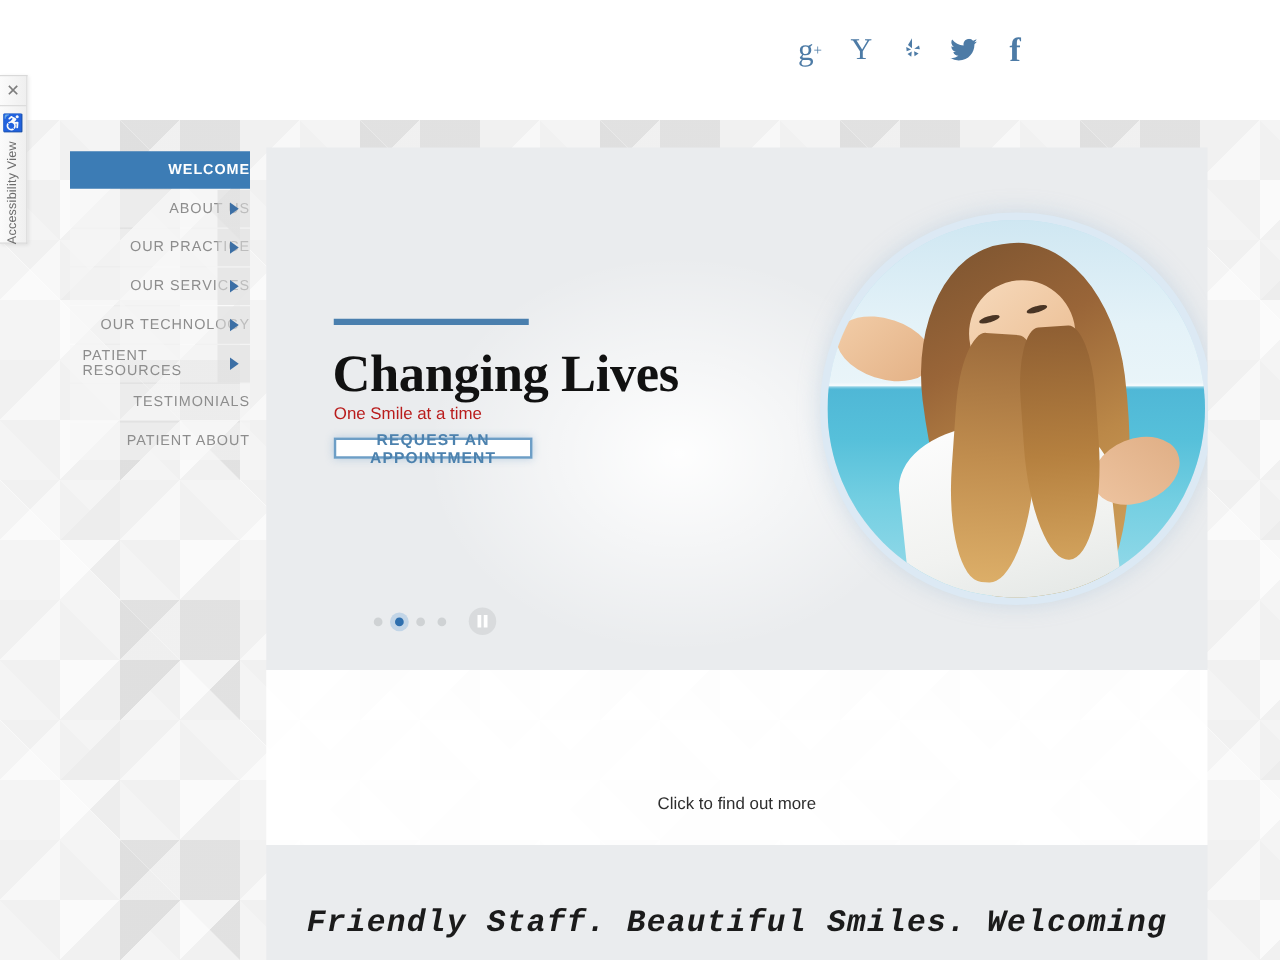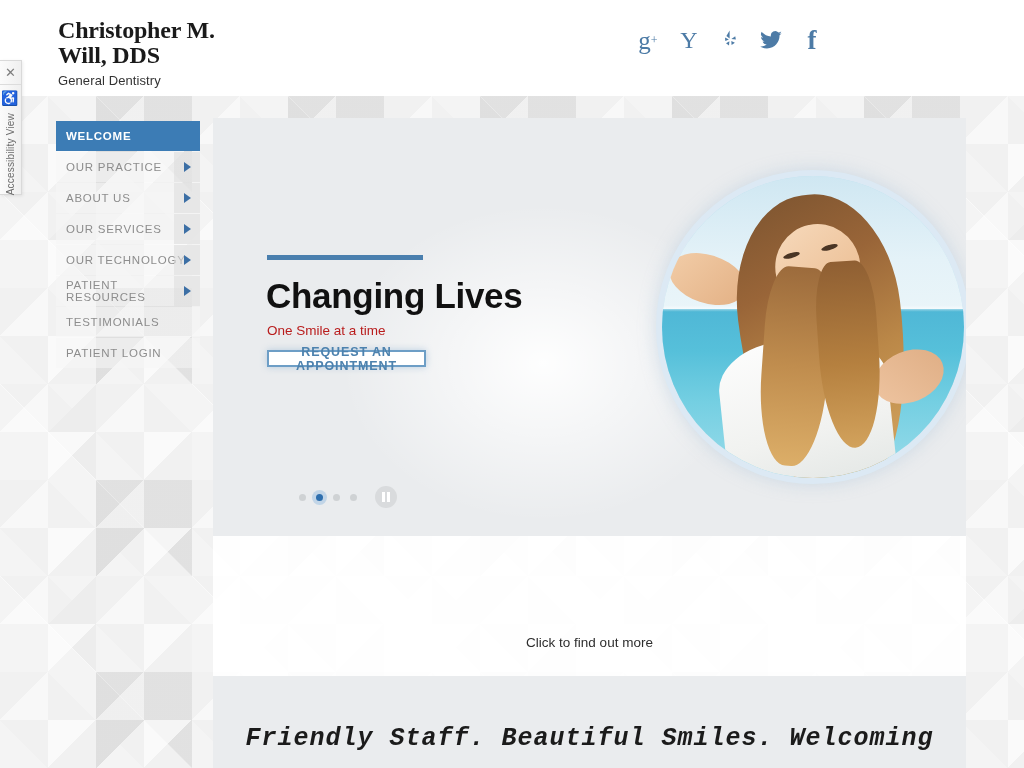--- a/index.html
+++ b/index.html
@@ -137,20 +137,21 @@
     width: 144px;
     z-index: 15;
   }
   .nav-item {
     position: relative;
     height: 30px;
     margin-bottom: 1px;
     display: flex; align-items: center;
     background: rgba(246,246,246,0.55);
     cursor: pointer;
+    justify-content: flex-end;
   }
   .nav-item .nav-label {
     font-family: "Liberation Sans Narrow","Liberation Sans", sans-serif;
     font-size: 11.5px;
     font-weight: normal;
     letter-spacing: .75px;
     color: #8d8d8d;
     padding-left: 10px;
   }
   .nav-item.active { background: #3c7cb5; }
@@ -182,23 +183,23 @@
     background: radial-gradient(ellipse at center, rgba(255,255,255,.95) 0%, rgba(255,255,255,0) 68%);
     pointer-events: none;
   }
   .hero-rule {
     position: absolute; left: 54px; top: 137px;
     width: 156px; height: 5px;
     background: #4a7fae;
   }
   .hero-title {
     position: absolute; left: 53px; top: 158px;
-    font-family: Liberation Sans, sans-serif;
+    font-family: Liberation Serif, serif;
     font-weight: bold;
-    font-size: 35px;
+    font-size: 42px;
     color: #111111;
     letter-spacing: -0.3px;
   }
   .hero-sub {
     position: absolute; left: 54px; top: 205px;
     font-size: 13.5px;
     color: #b91c1c;
   }
   .hero-cta {
     position: absolute; left: 54px; top: 232px;
@@ -376,24 +377,20 @@
 </style>
 </head>
 <body>
 
 <div id="page">
 
   <div class="bg-pattern"></div>
 
   <header class="site-header">
 
-    <div class="brand">
-      <div class="brand-name">Christopher M. Will, DDS</div>
-      <div class="brand-sub">General Dentistry</div>
-    </div>
 
     <div class="social-row">
       <div class="social-icon gplus">g<sup>+</sup></div>
       <div class="social-icon yahoo">Y</div>
       <div class="social-icon yelp">
         <svg width="17" height="20" viewBox="0 0 17 20" fill="#4d7ba6">
           <path d="M7.6 0.6 L7.6 8.6 L4.4 6.0 Z"></path>
           <path d="M3.0 7.6 L6.9 9.6 L3.3 11.0 Z"></path>
           <path d="M4.0 13.2 L7.4 11.2 L7.0 15.4 Z"></path>
           <path d="M9.3 11.0 L12.9 12.8 L9.6 15.0 Z"></path>
@@ -414,32 +411,32 @@
     <div class="a11y-close">✕</div>
     <div class="a11y-wheel">♿</div>
     <div class="a11y-label">Accessibility View</div>
   </div>
 
   <nav class="sidenav">
     <div class="nav-item active">
       <span class="nav-label">WELCOME</span>
     </div>
     <div class="nav-item">
+      <span class="nav-label">ABOUT US</span>
+      <span class="nav-arrow-box">
+          <i class="nav-arrow"></i>
+        </span>
+    </div>
+    <div class="nav-item">
       <span class="nav-label">OUR PRACTICE</span>
       <span class="nav-arrow-box">
           <i class="nav-arrow"></i>
         </span>
     </div>
     <div class="nav-item">
-      <span class="nav-label">ABOUT US</span>
-      <span class="nav-arrow-box">
-          <i class="nav-arrow"></i>
-        </span>
-    </div>
-    <div class="nav-item">
       <span class="nav-label">OUR SERVICES</span>
       <span class="nav-arrow-box">
           <i class="nav-arrow"></i>
         </span>
     </div>
     <div class="nav-item">
       <span class="nav-label">OUR TECHNOLOGY</span>
       <span class="nav-arrow-box">
           <i class="nav-arrow"></i>
         </span>
@@ -447,21 +444,21 @@
     <div class="nav-item">
       <span class="nav-label">PATIENT RESOURCES</span>
       <span class="nav-arrow-box">
           <i class="nav-arrow"></i>
         </span>
     </div>
     <div class="nav-item">
       <span class="nav-label">TESTIMONIALS</span>
     </div>
     <div class="nav-item">
-      <span class="nav-label">PATIENT LOGIN</span>
+      <span class="nav-label">PATIENT ABOUT</span>
     </div>
   </nav>
 
   <section class="hero">
     <div class="hero-glow"></div>
 
     <div class="hero-rule"></div>
     <h1 class="hero-title">Changing Lives</h1>
     <p class="hero-sub">One Smile at a time</p>
     <button class="hero-cta">REQUEST AN APPOINTMENT</button>

